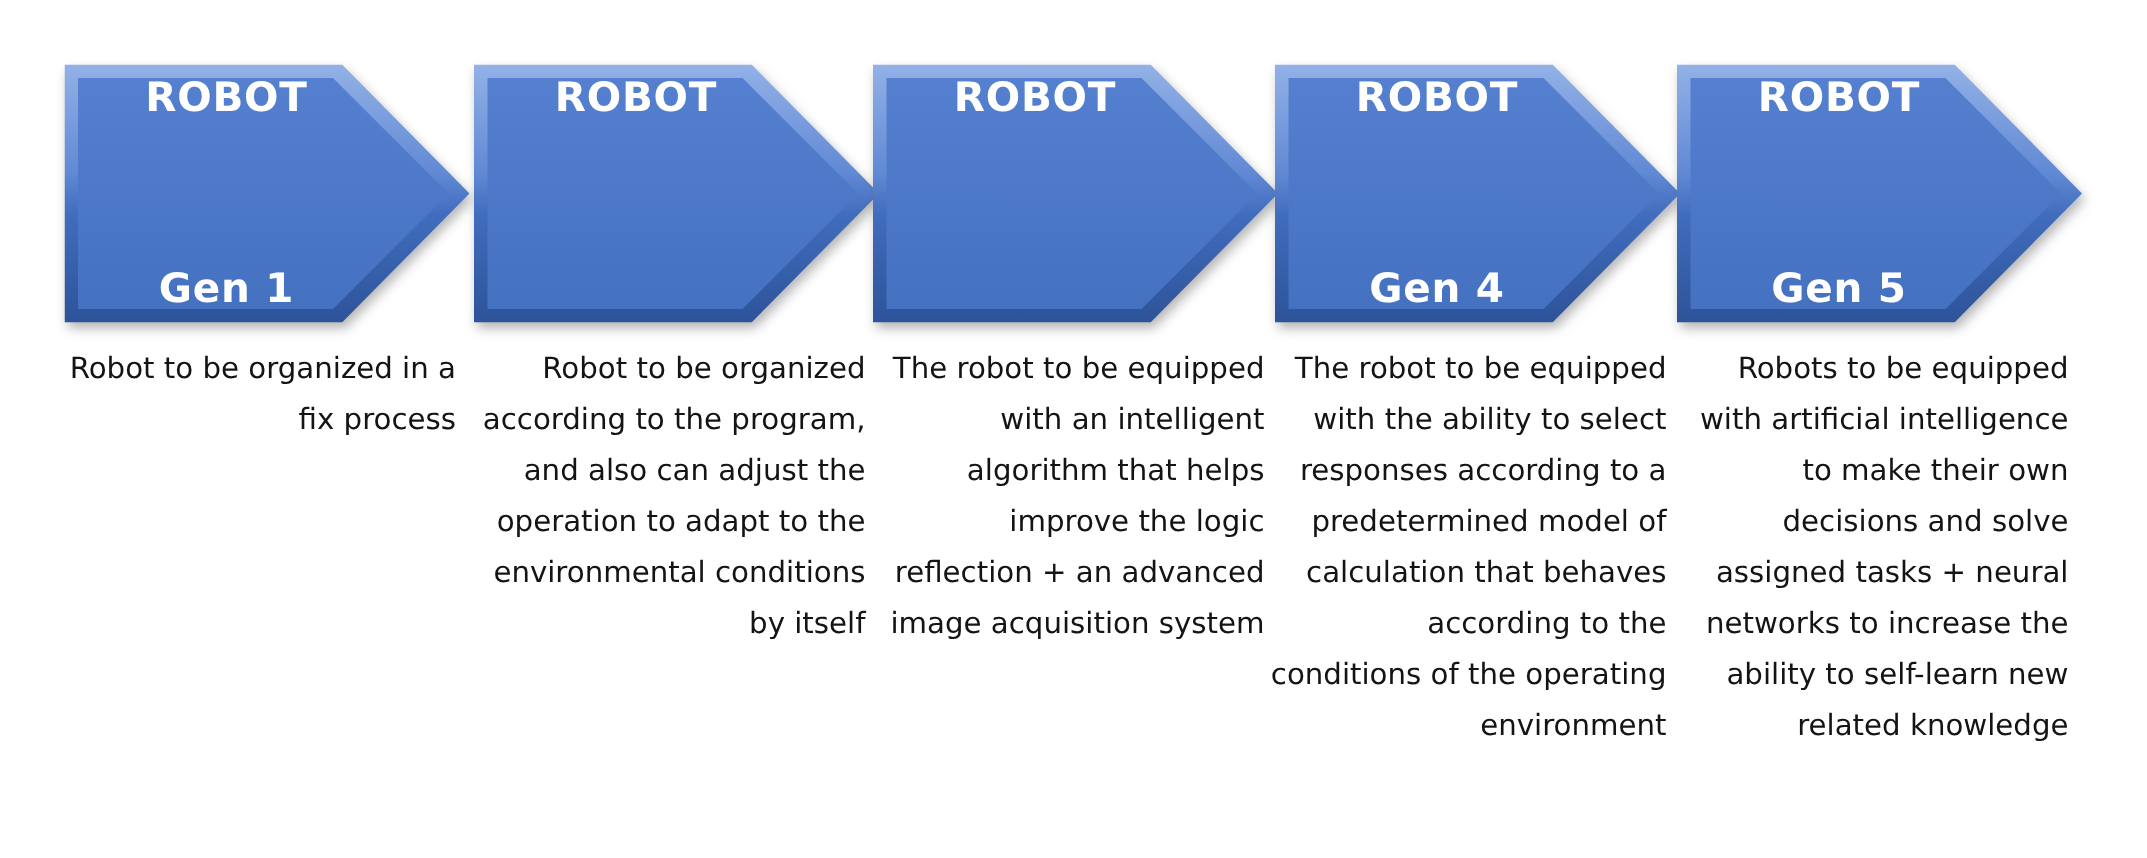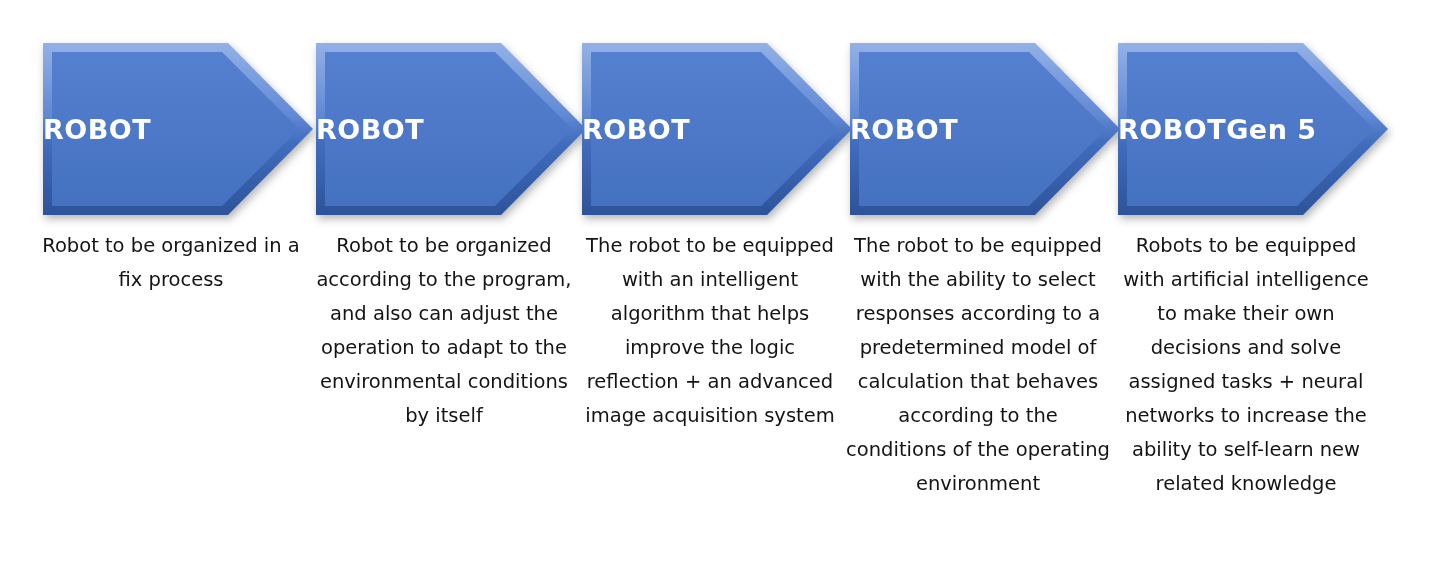--- a/index.html
+++ b/index.html
@@ -31,39 +31,40 @@
     height: 172px;
     filter: drop-shadow(2px 4px 4px rgba(90, 90, 90, 0.45));
   }
   .arrow-label {
     position: absolute;
     left: 0;
     top: 0;
     width: 216px;
     height: 172px;
     display: flex;
+    flex-direction: column;
     align-items: center;
-    justify-content: flex-start;
+    justify-content: space-between;
     color: #ffffff;
     font-size: 27px;
     font-weight: bold;
     line-height: 45px;
     letter-spacing: 0.5px;
     text-align: center;
     pointer-events: none;
   }
   .desc {
     position: absolute;
     top: 186px;
     left: -5px;
     width: 266px;
     font-size: 19.5px;
     line-height: 34px;
     color: #141414;
-    text-align: center;
+    text-align: right;
   }
   .defs-holder {
     position: absolute;
     width: 0;
     height: 0;
     overflow: hidden;
   }
 </style>
 </head>
 <body>
@@ -86,20 +87,21 @@
   </svg>
 
   <div class="stage" style="left:43px">
     <div class="arrow">
       <svg viewBox="0 0 270 172">
         <polygon points="0,0 185,0 270,86 185,172 0,172" fill="url(#bevelGrad)"></polygon>
         <polygon points="9,9 179,9 256,86 179,163 9,163" fill="url(#bodyGrad)"></polygon>
       </svg>
       <div class="arrow-label">
         <div>ROBOT</div>
+        <div>Gen 1</div>
       </div>
     </div>
     <div class="desc">Robot to be organized in a fix process</div>
   </div>
 
   <div class="stage" style="left:316px">
     <div class="arrow">
       <svg viewBox="0 0 270 172">
         <polygon points="0,0 185,0 270,86 185,172 0,172" fill="url(#bevelGrad)"></polygon>
         <polygon points="9,9 179,9 256,86 179,163 9,163" fill="url(#bodyGrad)"></polygon>
@@ -125,20 +127,21 @@
   </div>
 
   <div class="stage" style="left:850px">
     <div class="arrow">
       <svg viewBox="0 0 270 172">
         <polygon points="0,0 185,0 270,86 185,172 0,172" fill="url(#bevelGrad)"></polygon>
         <polygon points="9,9 179,9 256,86 179,163 9,163" fill="url(#bodyGrad)"></polygon>
       </svg>
       <div class="arrow-label">
         <div>ROBOT</div>
+        <div>Gen 4</div>
       </div>
     </div>
     <div class="desc">The robot to be equipped with the ability to select responses according to a predetermined model of calculation that behaves according to the conditions of the operating environment</div>
   </div>
 
   <div class="stage" style="left:1118px">
     <div class="arrow">
       <svg viewBox="0 0 270 172">
         <polygon points="0,0 185,0 270,86 185,172 0,172" fill="url(#bevelGrad)"></polygon>
         <polygon points="9,9 179,9 256,86 179,163 9,163" fill="url(#bodyGrad)"></polygon>

